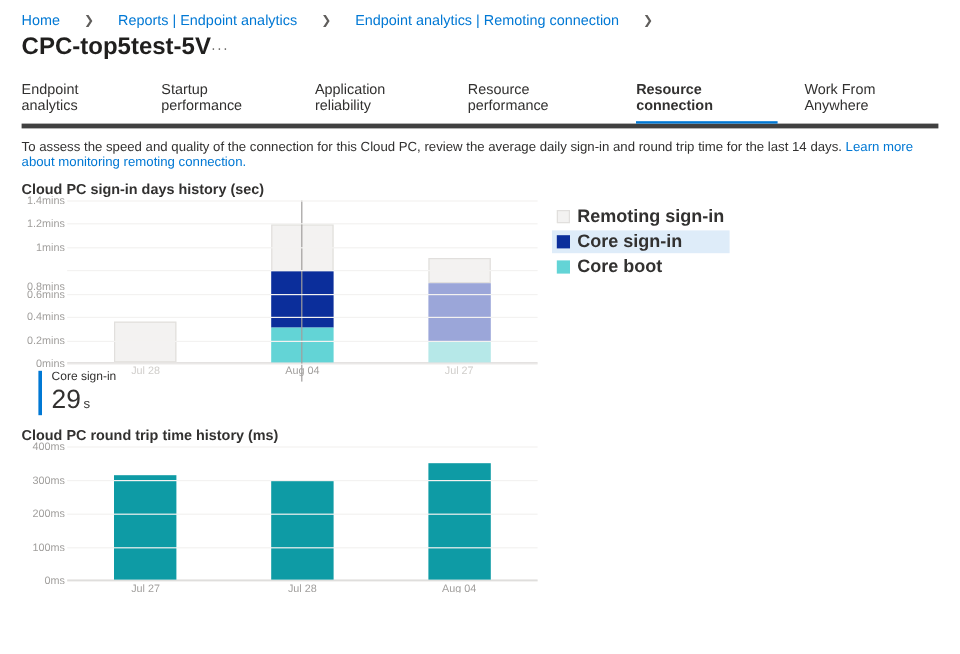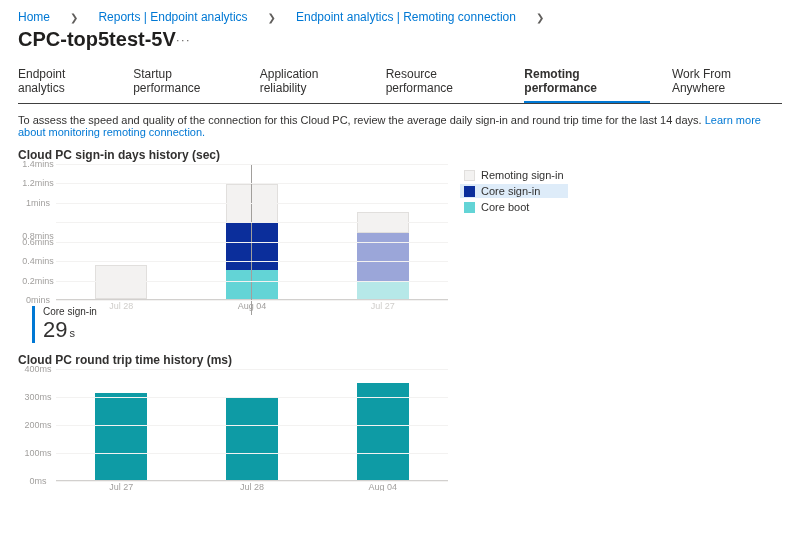--- a/index.html
+++ b/index.html
@@ -10,35 +10,35 @@
     background: #fff;
     width: 800px;
     padding: 10px 18px;
   }
   .breadcrumb { display: flex; align-items: center; gap: 20px; font-size: 12px; margin-bottom: 4px; }
   .breadcrumb a { color: #0078d4; text-decoration: none; }
   .breadcrumb .sep { color: #605e5c; font-size: 10px; }
   .page-title-row { display: flex; align-items: center; margin-bottom: 10px; }
   .page-title { font-size: 20px; font-weight: 600; color: #201f1e; }
   .more-icon { color: #605e5c; font-size: 12px; letter-spacing: 1px; cursor: pointer; }
-  .tabs { display: flex; gap: 22px; border-bottom: 1px solid #404040; margin-bottom: 10px; }
+  .tabs { display: flex; gap: 22px; border-bottom: 4px solid #404040; margin-bottom: 10px; }
   .tab { padding: 6px 0; font-size: 12px; color: #323130; cursor: pointer; border-bottom: 2px solid transparent; }
   .tab.active { font-weight: 600; border-bottom-color: #0078d4; }
   .desc { font-size: 11px; color: #323130; margin-bottom: 10px; }
   .desc a { color: #0078d4; text-decoration: none; }
   .section-title { font-size: 12px; font-weight: 600; margin-bottom: 2px; }
   .chart-band { display: flex; gap: 12px; }
   .chart-area { position: relative; }
-  .legend { font-size: 11px; color: #323130; }
+  .legend { font-size: 15px; color: #323130; font-weight: bold; }
   .legend-row { display: flex; align-items: center; gap: 6px; margin-bottom: 2px; padding: 1px 4px; cursor: pointer; }
   .legend-row.hl { background: #deecf9; }
   .legend-sw { width: 11px; height: 11px; }
   .plot { position: relative; border-bottom: 1px solid #d2d0ce; }
   .plot .ygrid { position: absolute; left: 0; right: 0; border-top: 1px solid #f3f2f1; }
-  .ylab { position: absolute; left: -34px; width: 32px; text-align: center; font-size: 9px; color: #a19f9d; transform: translateY(-50%); }
+  .ylab { position: absolute; left: -34px; width: 32px; text-align: right; font-size: 9px; color: #a19f9d; transform: translateY(-50%); }
   .bars { position: absolute; inset: 0; display: flex; justify-content: space-around; align-items: flex-end; }
   .bar-slot { width: 60px; display: flex; flex-direction: column; justify-content: flex-end; align-items: center; height: 100%; position: relative; }
   .stack { width: 52px; display: flex; flex-direction: column-reverse; }
   .seg { width: 100%; }
   .vline { position: absolute; top: 0; bottom: -16px; width: 1px; background: #a19f9d; }
   .xlab { position: absolute; top: 100%; font-size: 9px; color: #a19f9d; padding-top: 2px; white-space: nowrap; }
   .bar2 { width: 52px; background: #0e9ba5; }
   
   .callout { margin: 6px 0 10px 14px; border-left: 3px solid #0078d4; padding-left: 8px; }
   .callout .lbl { font-size: 10px; color: #323130; }
@@ -60,21 +60,21 @@
 <div class="page-title-row">
   <div class="page-title">CPC-top5test-5V</div>
   <div class="more-icon">···</div>
 </div>
 
 <div class="tabs">
   <div class="tab">Endpoint analytics</div>
   <div class="tab">Startup performance</div>
   <div class="tab">Application reliability</div>
   <div class="tab">Resource performance</div>
-  <div class="tab active">Remoting performance</div>
+  <div class="tab active">Resource connection</div>
   <div class="tab">Work From Anywhere</div>
 </div>
 
 <div class="desc">
   <span>To assess the speed and quality of the connection for this Cloud PC, review the average daily sign-in and round trip time for the last 14 days.</span>
   <a href="#">Learn more about monitoring remoting connection.</a>
 </div>
 
 <div class="section-title">Cloud PC sign-in days history (sec)</div>
 <div class="chart-band">

